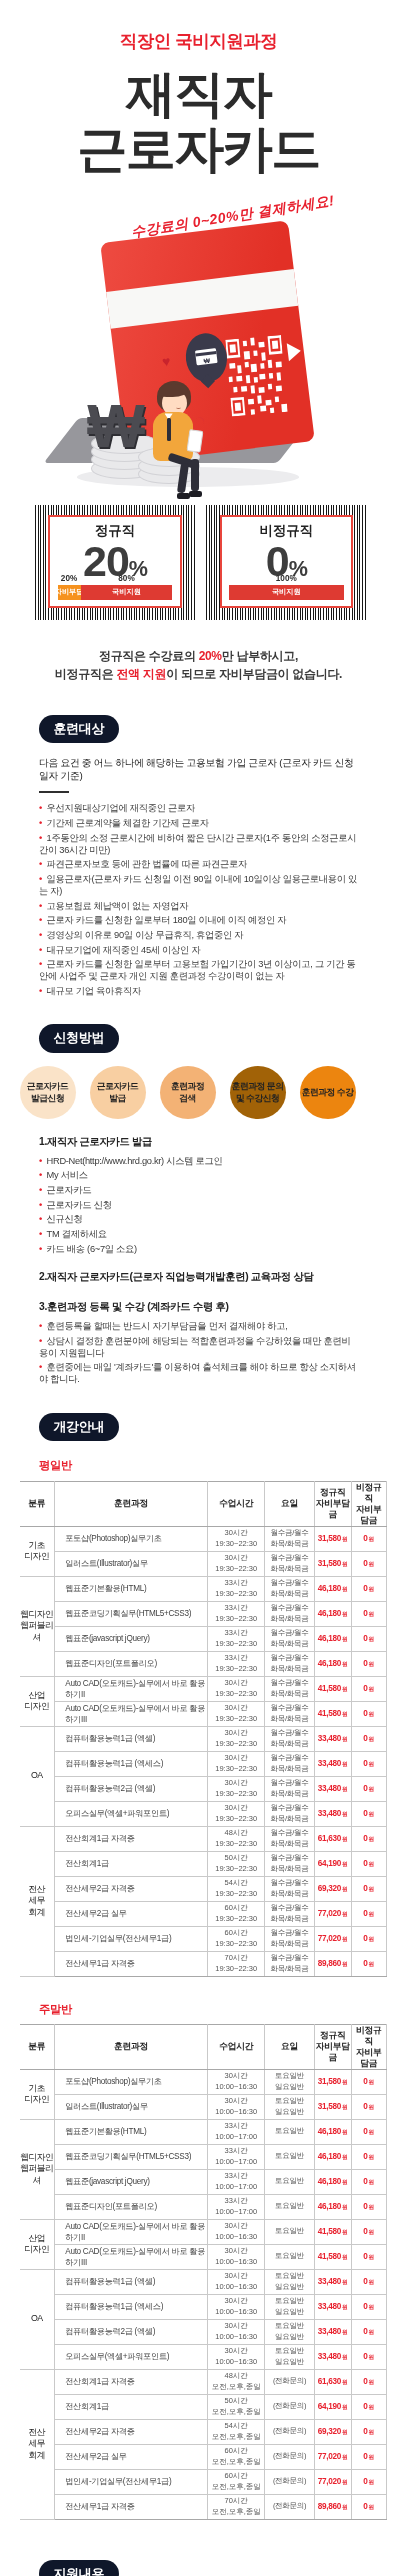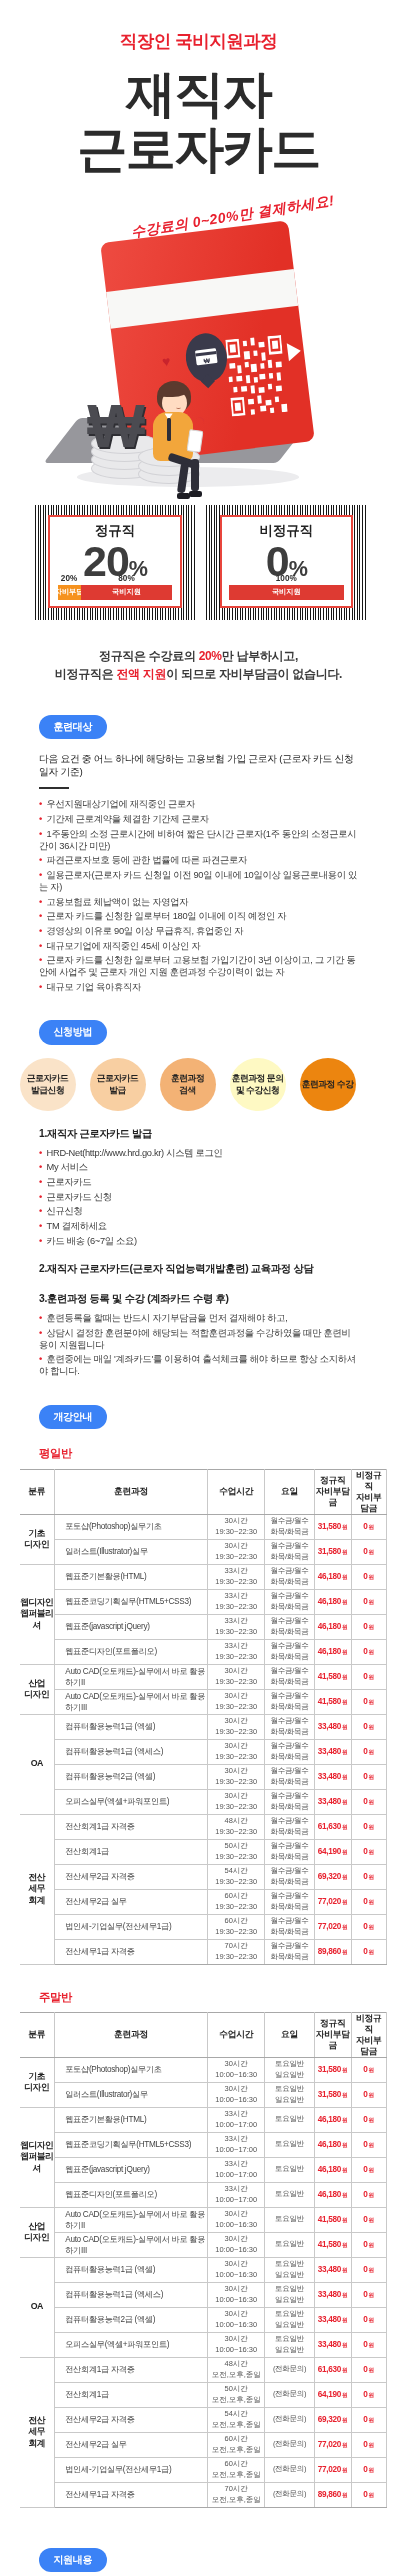--- a/index.html
+++ b/index.html
@@ -58,21 +58,21 @@
   .pb-labels { display:flex; font-size:8.2px; font-weight:800; color:#2e2e2e; margin-bottom:2.1px; }
   .pb-labels span { display:inline-block; text-align:center; }
   .pb-bar { display:flex; height:15.5px; }
   .pb-bar .seg { display:flex; align-items:center; justify-content:center; color:#fff; font-size:7.2px; font-weight:800; white-space:nowrap; overflow:hidden; }
 
   
   .summary { margin-top:27px; text-align:center; font-size:12px; font-weight:600; color:#3a3a3a; line-height:1.55; letter-spacing:-0.3px; }
   .summary .red { color:#e8212e; font-weight:800; }
 
   
-  .badge { display:inline-block; margin-left:39px; background:#3b82f6; color:#fff; font-size:10px; font-weight:800; padding:5.2px 14.4px; border-radius:15.5px; letter-spacing:-0.3px; }
+  .badge { display:inline-block; margin-left:39px; background:#0f172a; color:#fff; font-size:13px; font-weight:800; padding:5.2px 14.4px; border-radius:15.5px; letter-spacing:-0.3px; }
   .sec-target { margin-top:31px; }
   .intro { margin:13.4px 39px 0 39px; font-size:9.8px; font-weight:400; color:#222; letter-spacing:-0.3px; }
   .divider { width:30px; height:2.1px; background:#2f2f2f; margin:8.2px 0 9.3px 39px; }
   ul.bullets { list-style:none; margin:0 39px 0 39px; }
   ul.bullets li { font-size:9.3px; color:#3a3a3a; line-height:1.3; margin-bottom:2.6px; letter-spacing:-0.3px; }
   ul.bullets .dot { color:#e8212e; font-weight:900; margin-right:4.6px; }
 
   .sec-apply { margin-top:27px; }
   .circles { display:flex; gap:14px; margin:13.4px 0 0 19.6px; }
   .circle { width:56px; height:53px; border-radius:50%; display:flex; flex-direction:column; align-items:center; justify-content:center; text-align:center; font-size:8.8px; font-weight:800; color:#222; line-height:1.3; letter-spacing:-0.5px; }
@@ -84,21 +84,21 @@
   .sec-schedule { margin-top:27px; }
   .tbl-label { margin:17.5px 0 0 39px; color:#e8212e; font-size:11.3px; font-weight:800; letter-spacing:-0.3px; }
   .tbl-wrap { margin:7.2px 0 0 19.6px; }
   table.course { border-collapse:collapse; width:367px; }
   table.course th, table.course td { border:0.5px solid #c9c9c9; text-align:center; vertical-align:middle; }
   table.course tr > *:first-child { border-left:none; }
   table.course thead th { font-size:8.8px; font-weight:800; color:#222; height:26px; line-height:1.25; border-top:0.5px solid #a8a8a8; border-bottom:0.5px solid #a8a8a8; letter-spacing:-0.3px; }
   table.course tbody td { height:25px; }
   table.course tbody tr.g-start > td { border-top:0.5px solid #a8a8a8; }
   table.course tbody tr:last-child > td { border-bottom:0.5px solid #a8a8a8; }
-  .c-cat { width:35px; font-size:8.8px; font-weight:700; color:#222; line-height:1.3; letter-spacing:-0.5px; }
+  .c-cat { width:35px; font-size:8.8px; font-weight:400; color:#222; line-height:1.3; letter-spacing:-0.5px; }
   .c-course { width:154px; text-align:left !important; padding-left:10.3px; font-size:8.2px; color:#444; letter-spacing:-0.3px; }
   .c-time { width:57px; font-size:7.5px; color:#555; line-height:1.4; }
   .c-days { width:50px; font-size:7.5px; color:#555; line-height:1.4; letter-spacing:-0.3px; }
   .c-reg { width:37px; } .c-irr { width:35px; }
   .price { color:#e8212e; font-weight:800; font-size:8.2px; letter-spacing:-0.3px; }
   .won { color:#e8212e; font-size:5.7px; font-weight:600; margin-left:1px; }
 
   
   .sec-support { margin-top:40px; }
 </style>
@@ -277,21 +277,21 @@
           <span>발급신청</span>
         </div>
         <div class="circle" style="background:#f8cfa2">
           <span>근로자카드</span>
           <span>발급</span>
         </div>
         <div class="circle" style="background:#f3b275">
           <span>훈련과정</span>
           <span>검색</span>
         </div>
-        <div class="circle" style="background:#fef9c3">
+        <div class="circle" style="background:#a16207">
           <span>훈련과정 문의</span>
           <span>및 수강신청</span>
         </div>
         <div class="circle" style="background:#ec850f">
           <span>훈련과정 수강</span>
         </div>
       </div>
     <div class="step">
       <div class="step-title">1.재직자 근로자카드 발급</div>
       <ul class="bullets">

